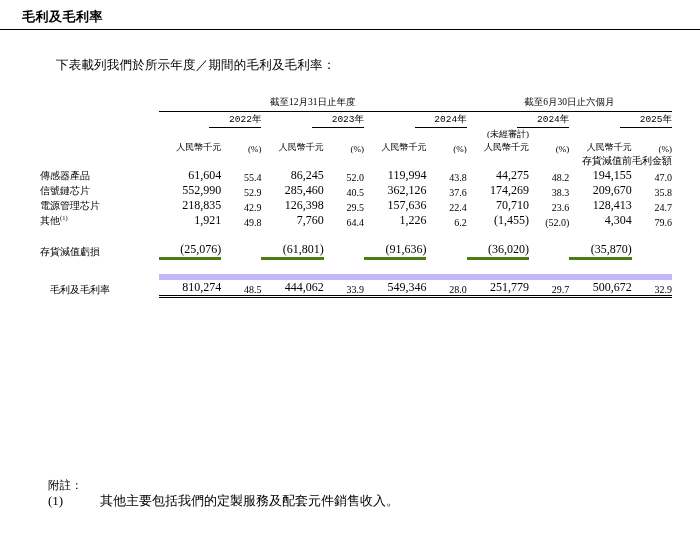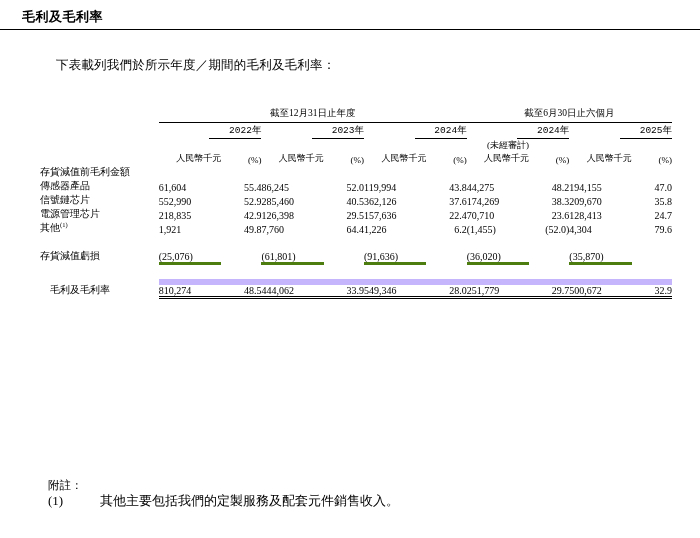--- a/index.html
+++ b/index.html
@@ -44,21 +44,20 @@
     font-size: 12.5px;
     letter-spacing: 0.2px;
   }
   table.fin {
     position: absolute;
     left: 40px;
     top: 96px;
     width: 632px;
     border-collapse: collapse;
     font-size: 9.5px;
-    margin-top: 11px;
   }
   table.fin td, table.fin th {
     padding: 0;
     vertical-align: bottom;
     font-weight: normal;
     white-space: nowrap;
   }
   .col-label { width: 118px; text-align: left; }
   .col-num { width: 62px; text-align: right; padding-right: 4px; }
   .col-pct { width: 40px; text-align: right; padding-right: 2px; }
@@ -103,29 +102,31 @@
     text-align: right;
     font-size: 9px;
     padding-right: 2px;
     padding-top: 5px;
   }
   .rowgroup-title {
     font-weight: bold;
     font-size: 10px;
     padding-top: 14px;
     padding-bottom: 3px;
+    text-align: right;
   }
   .item {
     font-size: 10px;
     padding-top: 4px;
     padding-bottom: 4px;
     padding-left: 10px;
   }
   .num {
-    font-size: 10px;
+    font-size: 12px;
+    text-align: right;
     padding-right: 4px;
     padding-top: 4px;
     padding-bottom: 4px;
   }
   .pct {
     font-size: 10px;
     text-align: right;
     padding-right: 2px;
     padding-top: 4px;
     padding-bottom: 4px;

